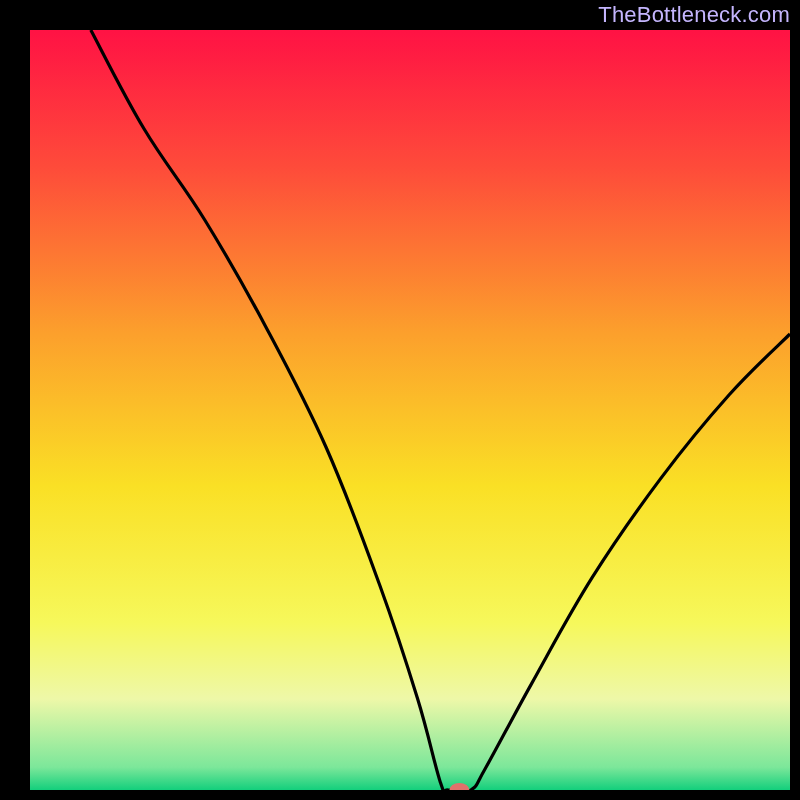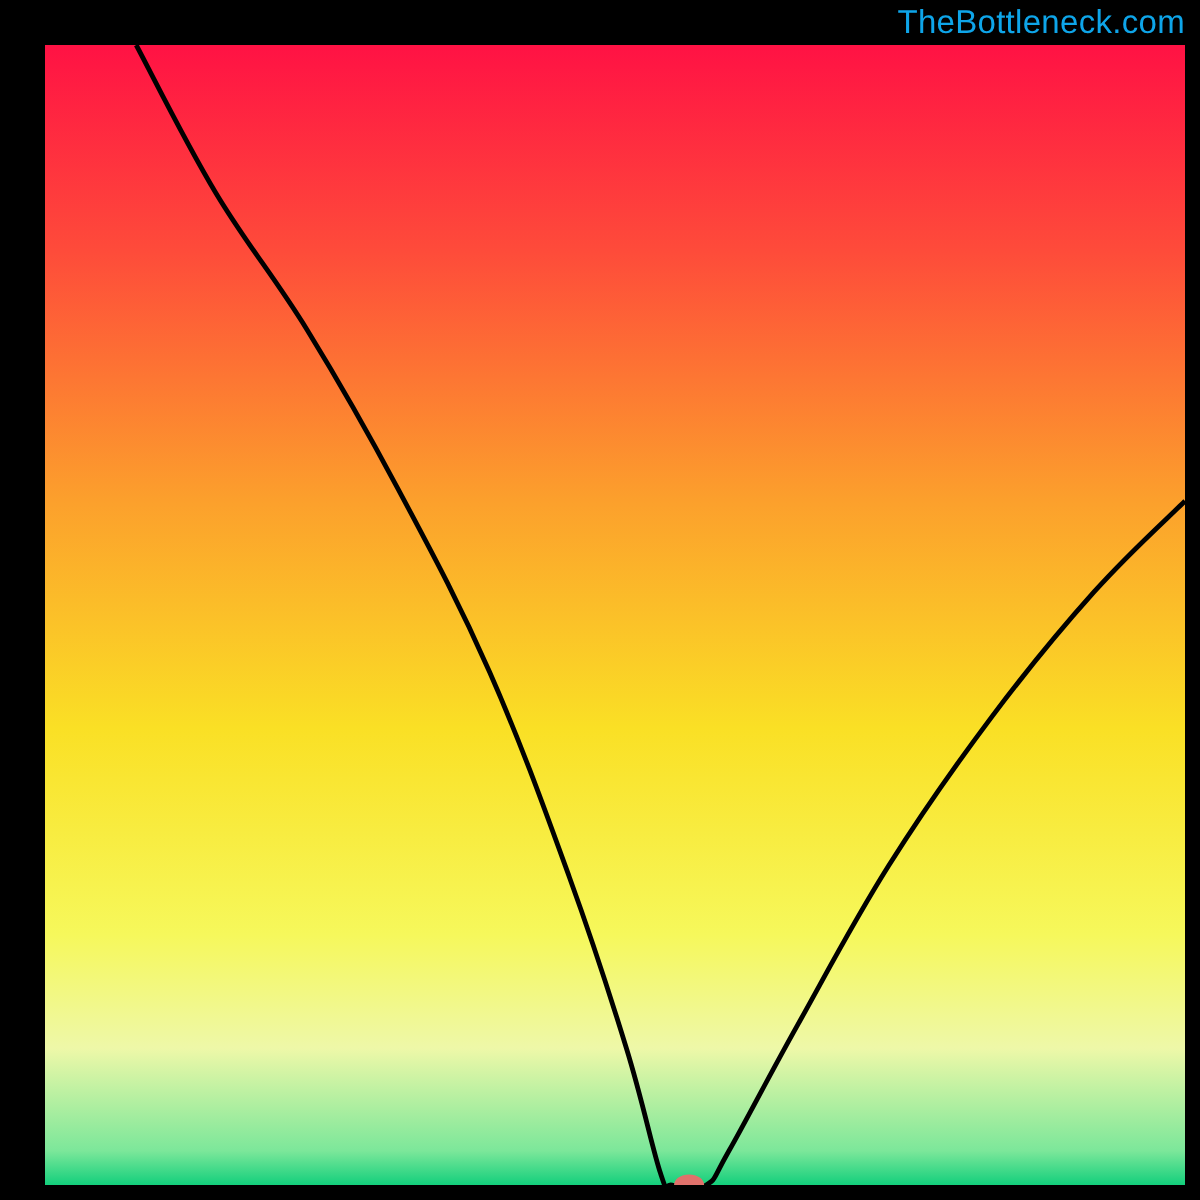--- a/index.html
+++ b/index.html
@@ -14,21 +14,21 @@
   .frame {
     position: relative;
     width: 800px;
     height: 800px;
     background: #000;
   }
   .watermark {
     position: absolute;
     top: 2px;
     right: 10px;
-    color: #0ea5e9;
+    color: #c4b5fd;
     font-size: 22px;
     letter-spacing: 0.2px;
     z-index: 10;
   }
   svg {
     position: absolute;
     top: 0;
     left: 0;
   }
 </style>

